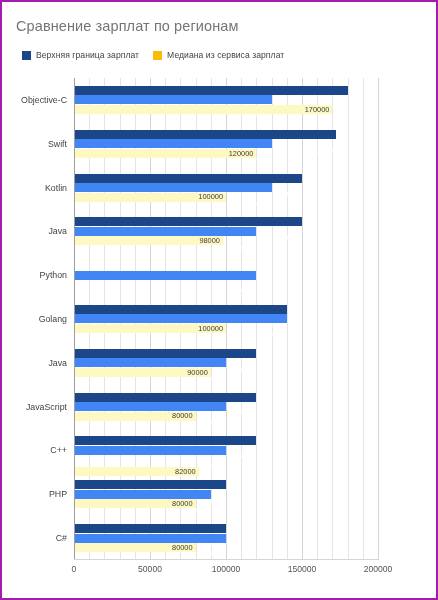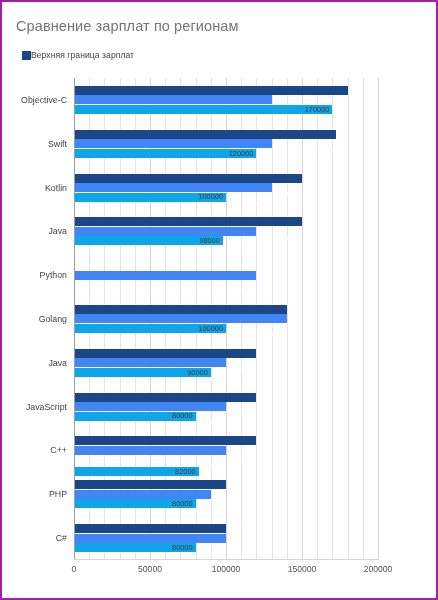--- a/index.html
+++ b/index.html
@@ -37,20 +37,21 @@
     left: 20px;
     top: 48px;
     display: flex;
     align-items: center;
     gap: 14px;
     white-space: nowrap;
   }
   .legend-item {
     display: flex;
     align-items: center;
+    gap: 5px;
   }
   .legend-swatch {
     width: 9px;
     height: 9px;
     flex: 0 0 auto;
   }
   .legend-label {
     font-size: 8.6px;
     color: #444444;
     letter-spacing: 0.05px;
@@ -123,21 +124,21 @@
     justify-content: flex-end;
   }
   .bar-value {
     font-size: 7.4px;
     line-height: 1;
     padding-right: 3px;
     white-space: nowrap;
   }
   .bar.s0 { background: #1b4789; }
   .bar.s1 { background: #4285f4; }
-  .bar.s2 { background: #0ea5e9; }
+  .bar.s2 { background: #fef9c3; }
   .bar.s0 .bar-value,
   .bar.s1 .bar-value { color: #ffffff; margin-top: 32px; }
   .bar.s2 .bar-value { color: #3c3c3c; }
   
   .xticks {
     position: absolute;
     left: 72px;
     top: 562px;
     width: 304px;
     height: 16px;
@@ -155,20 +156,24 @@
 <body>
 
 <div class="chart-card">
 
   <div class="chart-title">Сравнение зарплат по регионам</div>
 
   <div class="legend" id="legend">
       <div class="legend-item">
         <span class="legend-swatch" style="background: rgb(27, 71, 137);"></span>
         <span class="legend-label">Верхняя граница зарплат</span>
+      </div>
+      <div class="legend-item">
+        <span class="legend-swatch" style="background: rgb(251, 188, 4);"></span>
+        <span class="legend-label">Медиана из сервиса зарплат</span>
       </div>
     </div>
 
   <div class="plot">
     <div class="gridlines" id="gridlines">
         <div class="gridline major" style="left: 0px;"></div>
         <div class="gridline" style="left: 15.2px;"></div>
         <div class="gridline" style="left: 30.4px;"></div>
         <div class="gridline" style="left: 45.6px;"></div>
         <div class="gridline" style="left: 60.8px;"></div>

